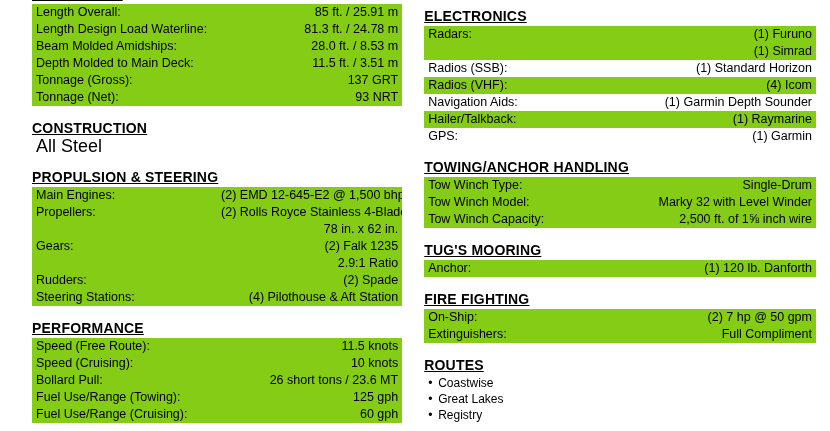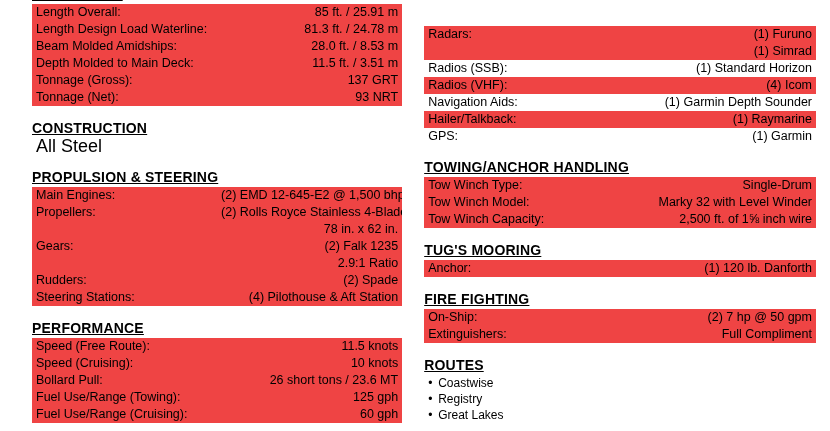--- a/index.html
+++ b/index.html
@@ -66,21 +66,21 @@
     white-space: nowrap;
     overflow: hidden;
   }
   td.label {
     text-align: left;
   }
   td.value {
     text-align: right;
   }
   tr.shade td {
-    background: #ef4444;
+    background: #84cc16;
   }
   tr.plain td {
     background: #ffffff;
   }
   .plain-text {
     padding: 1px 4px;
     font-size: 18px;
     line-height: 15px;
   }
   ul.routes {
@@ -199,20 +199,21 @@
             <tr class="shade">
               <td class="label">Fuel Use/Range (Cruising):</td>
               <td class="value">60 gph</td>
             </tr>
           </tbody>
         </table>
       </div>
     </div>
   <div class="col col-right">
       <div class="section">
+        <div class="section-title">ELECTRONICS</div>
         <table class="spec">
           <tbody>
             <tr class="shade">
               <td class="label">Radars:</td>
               <td class="value">(1) Furuno</td>
             </tr>
             <tr class="shade">
               <td class="label"></td>
               <td class="value">(1) Simrad</td>
             </tr>
@@ -281,18 +282,18 @@
               <td class="label">Extinguishers:</td>
               <td class="value">Full Compliment</td>
             </tr>
           </tbody>
         </table>
       </div>
       <div class="section">
         <div class="section-title">ROUTES</div>
         <ul class="routes">
           <li>Coastwise</li>
+          <li>Great Lakes</li>
           <li>Registry</li>
-          <li>Great Lakes</li>
         </ul>
       </div>
     </div>
 </div>
 
 </body></html>

